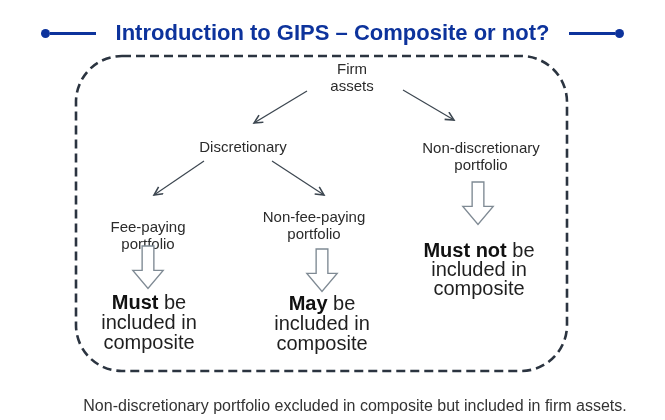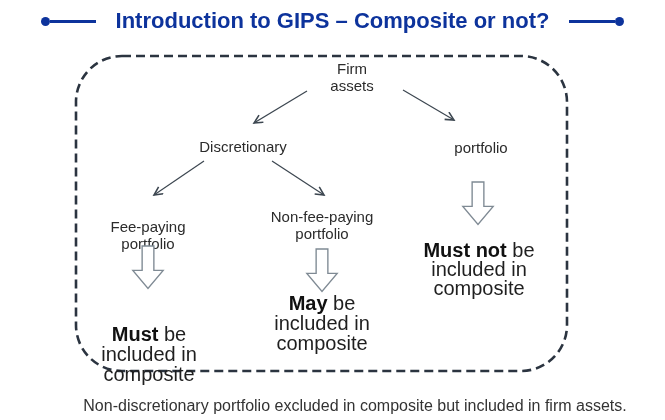--- a/index.html
+++ b/index.html
@@ -7,21 +7,21 @@
     width: 665px; height: 420px;
     position: relative;
     background: #ffffff;
     font-family: "Liberation Sans", sans-serif;
     color: #262626;
     overflow: hidden;
   }
 
   
   .title-row {
-    position: absolute; top: 8px; left: 0; right: 0;
+    position: absolute; top: 20px; left: 0; right: 0;
     display: flex; align-items: center; justify-content: center;
     gap: 20px;
   }
   .title-text {
     margin: 0;
     font-size: 22px; font-weight: 700;
     color: #0d339c;
     letter-spacing: 0px;
     white-space: nowrap;
   }
@@ -106,44 +106,45 @@
   <div class="node" style="left:352px; top:60px;">
     <div>Firm</div>
     <div>assets</div>
   </div>
 
   <div class="node" style="left:243px; top:138px;">
     <div>Discretionary</div>
   </div>
 
   <div class="node" style="left:481px; top:139px;">
+    <div>Non-discretionary</div>
     <div>portfolio</div>
   </div>
 
   <div class="node" style="left:148px; top:206px;margin-top:12px;">
     <div>Fee-paying</div>
     <div>portfolio</div>
   </div>
 
-  <div class="node" style="left:322px; top:208px;">
+  <div class="node" style="left:314px; top:208px;">
     <div>Non-fee-paying</div>
     <div>portfolio</div>
   </div>
 
   <svg class="block-arrow" style="left:148px; top:245px;" viewBox="0 0 36 46">
     <path d="M12 1 H24 V26 H33.5 L18 44.5 L2.5 26 H12 Z" fill="#ffffff" stroke="#7f8a94" stroke-width="1.4"></path>
   </svg>
   <svg class="block-arrow" style="left:322px; top:248px;" viewBox="0 0 36 46">
     <path d="M12 1 H24 V26 H33.5 L18 44.5 L2.5 26 H12 Z" fill="#ffffff" stroke="#7f8a94" stroke-width="1.4"></path>
   </svg>
   <svg class="block-arrow" style="left:478px; top:181px;" viewBox="0 0 36 46">
     <path d="M12 1 H24 V26 H33.5 L18 44.5 L2.5 26 H12 Z" fill="#ffffff" stroke="#7f8a94" stroke-width="1.4"></path>
   </svg>
 
-  <div class="outcome" style="left:149px; top:292px;margin-top:32px;">
+  <div class="outcome" style="left:149px; top:292px;">
     <div><b>Must</b><span> be</span></div>
     <div>included in</div>
     <div>composite</div>
   </div>
 
   <div class="outcome" style="left:322px; top:293px;">
     <div><b>May</b><span> be</span></div>
     <div>included in</div>
     <div>composite</div>
   </div>

